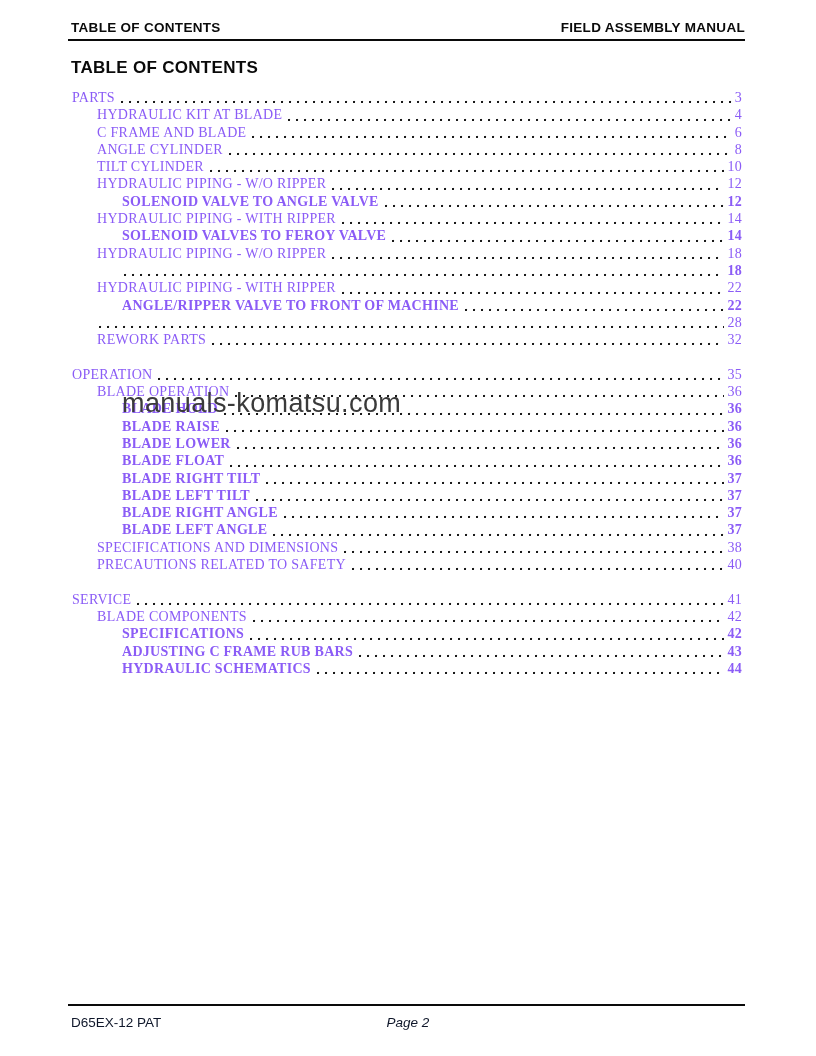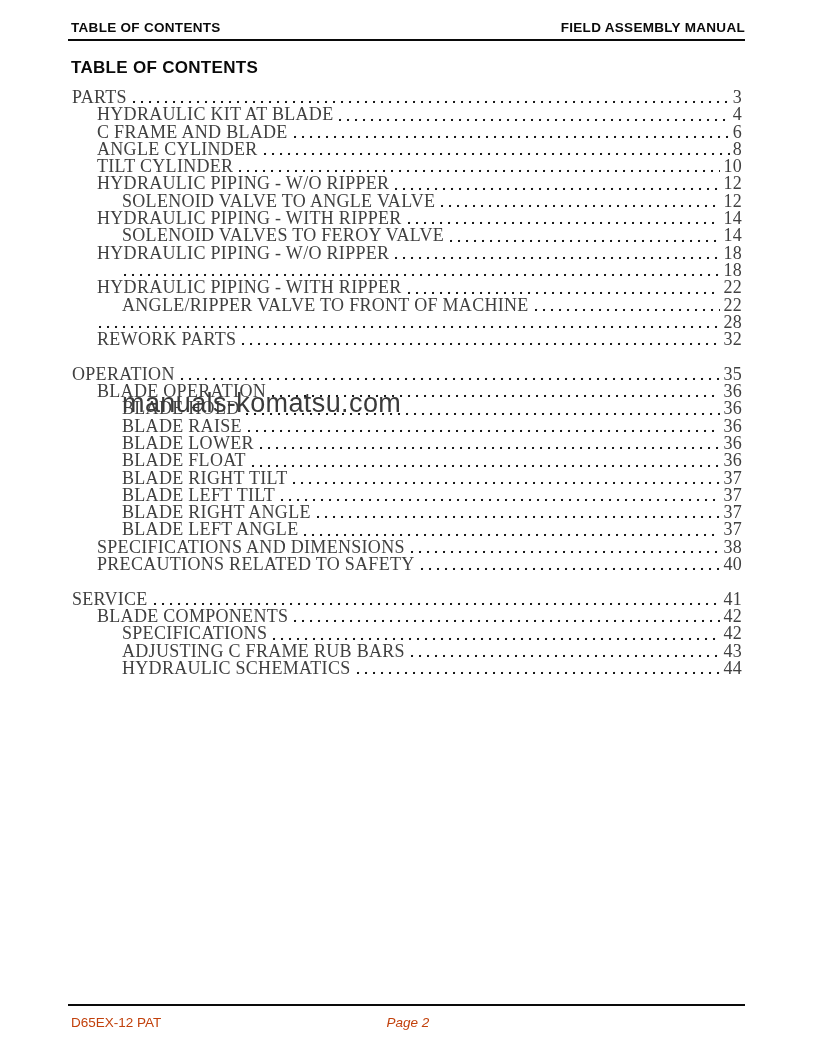--- a/index.html
+++ b/index.html
@@ -51,35 +51,35 @@
     color: #0a0a0a;
   }
 
   
   .toc {
     position: absolute;
     top: 89px;
     left: 72px;
     width: 670px;
     font-family: "Liberation Serif", serif;
-    font-size: 18px;
-    color: #404040;
+    font-size: 14px;
+    color: #8b5cf6;
   }
   .toc-section {
     margin-bottom: 17.3px;
   }
   .toc-row {
     display: flex;
     align-items: baseline;
     height: 17.3px;
     line-height: 17.3px;
     white-space: nowrap;
   }
   .toc-row.lvl1 { padding-left: 25px; }
-  .toc-row.lvl2 { padding-left: 50px; }
+  .toc-row.lvl2 { padding-left: 50px; font-weight: bold; }
   .toc-label {
     letter-spacing: 0.3px;
     padding-right: 4px;
   }
   .leader {
     flex: 1;
     align-self: flex-end;
     height: 4px;
     margin: 0 2px 3px 2px;
     background-image: radial-gradient(circle at 1.2px 2.8px, #1a1a1a 1px, rgba(0,0,0,0) 1.35px);
@@ -115,21 +115,21 @@
     height: 2px;
     background: #0a0a0a;
   }
   .running-footer {
     position: absolute;
     top: 1015px;
     left: 0;
     width: 816px;
     height: 20px;
     font-size: 13.5px;
-    color: #c2410c;
+    color: #0f172a;
   }
   .footer-model {
     position: absolute;
     left: 71px;
     top: 0;
   }
   .footer-center {
     position: absolute;
     left: 0;
     top: 0;

